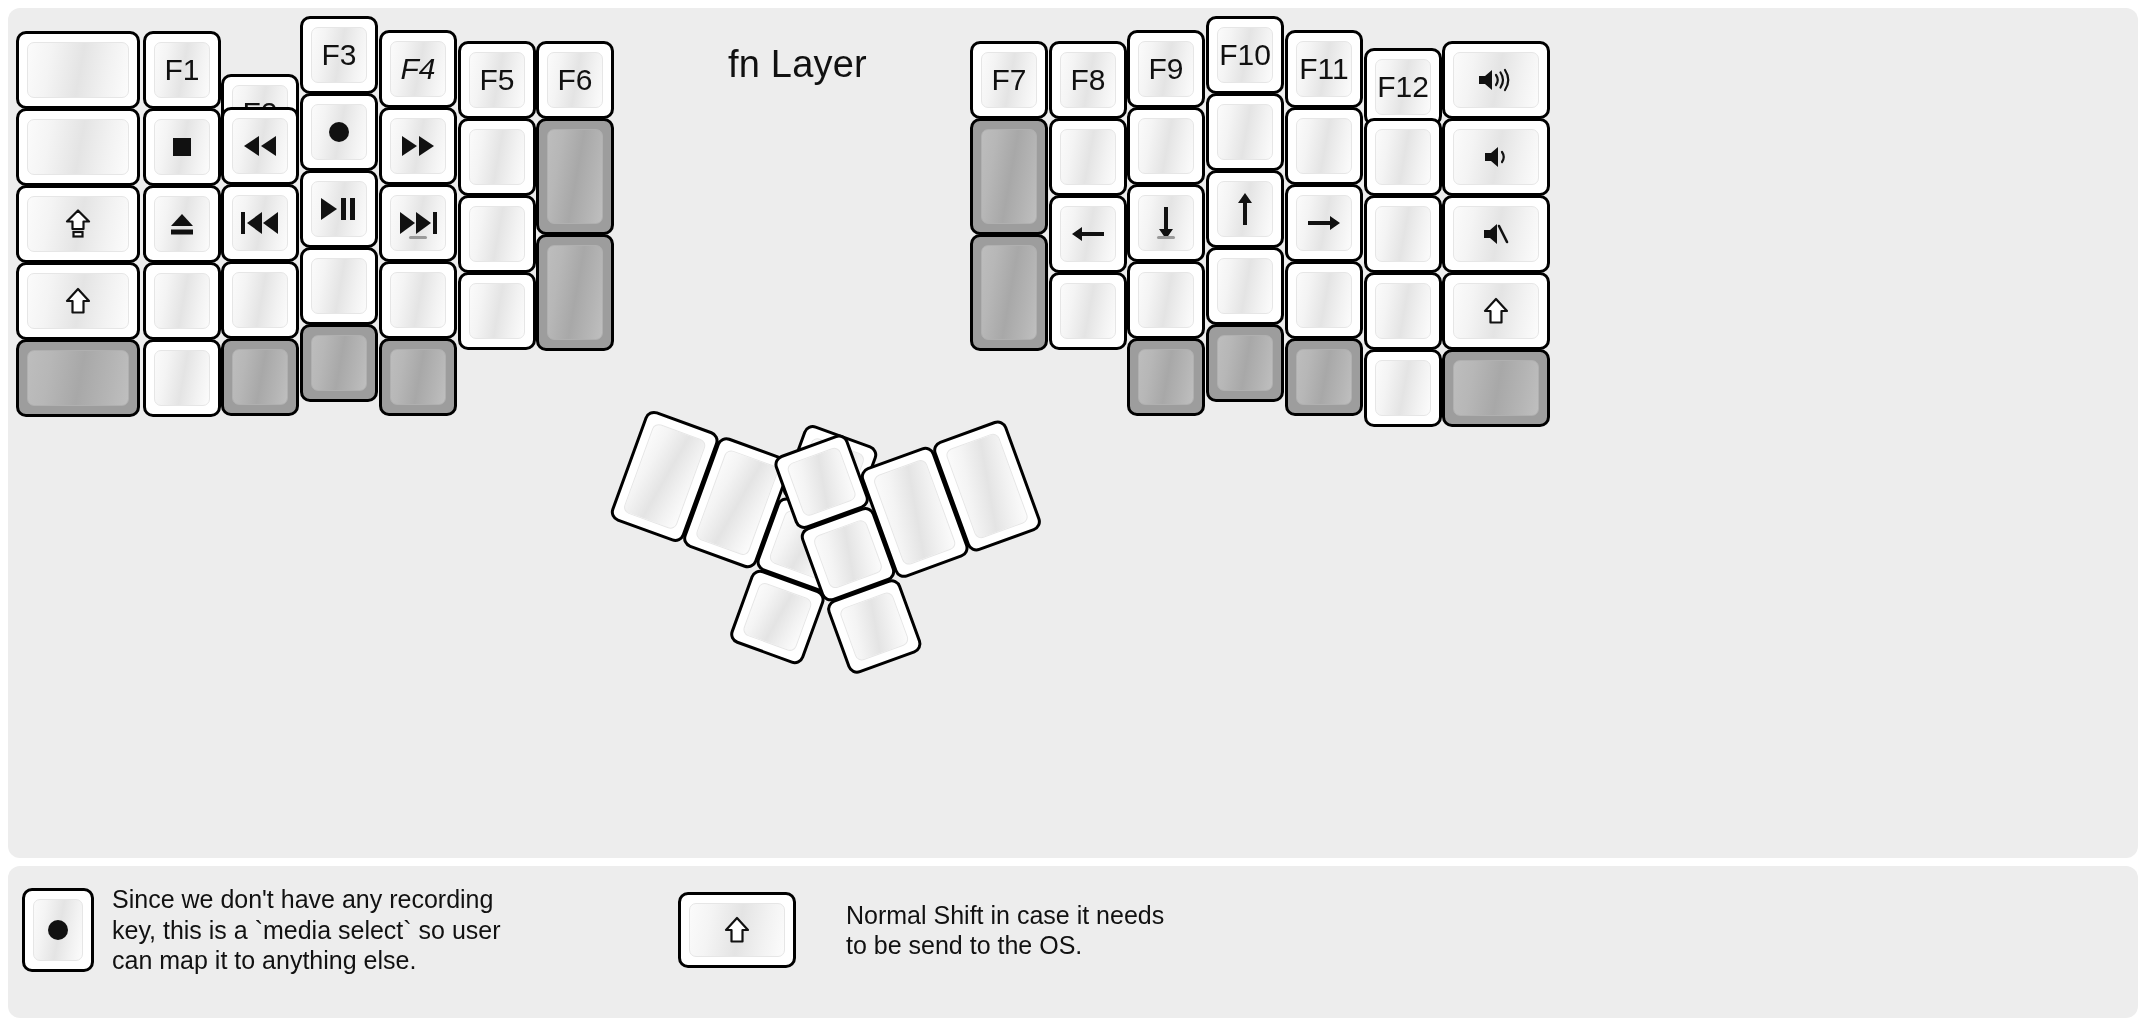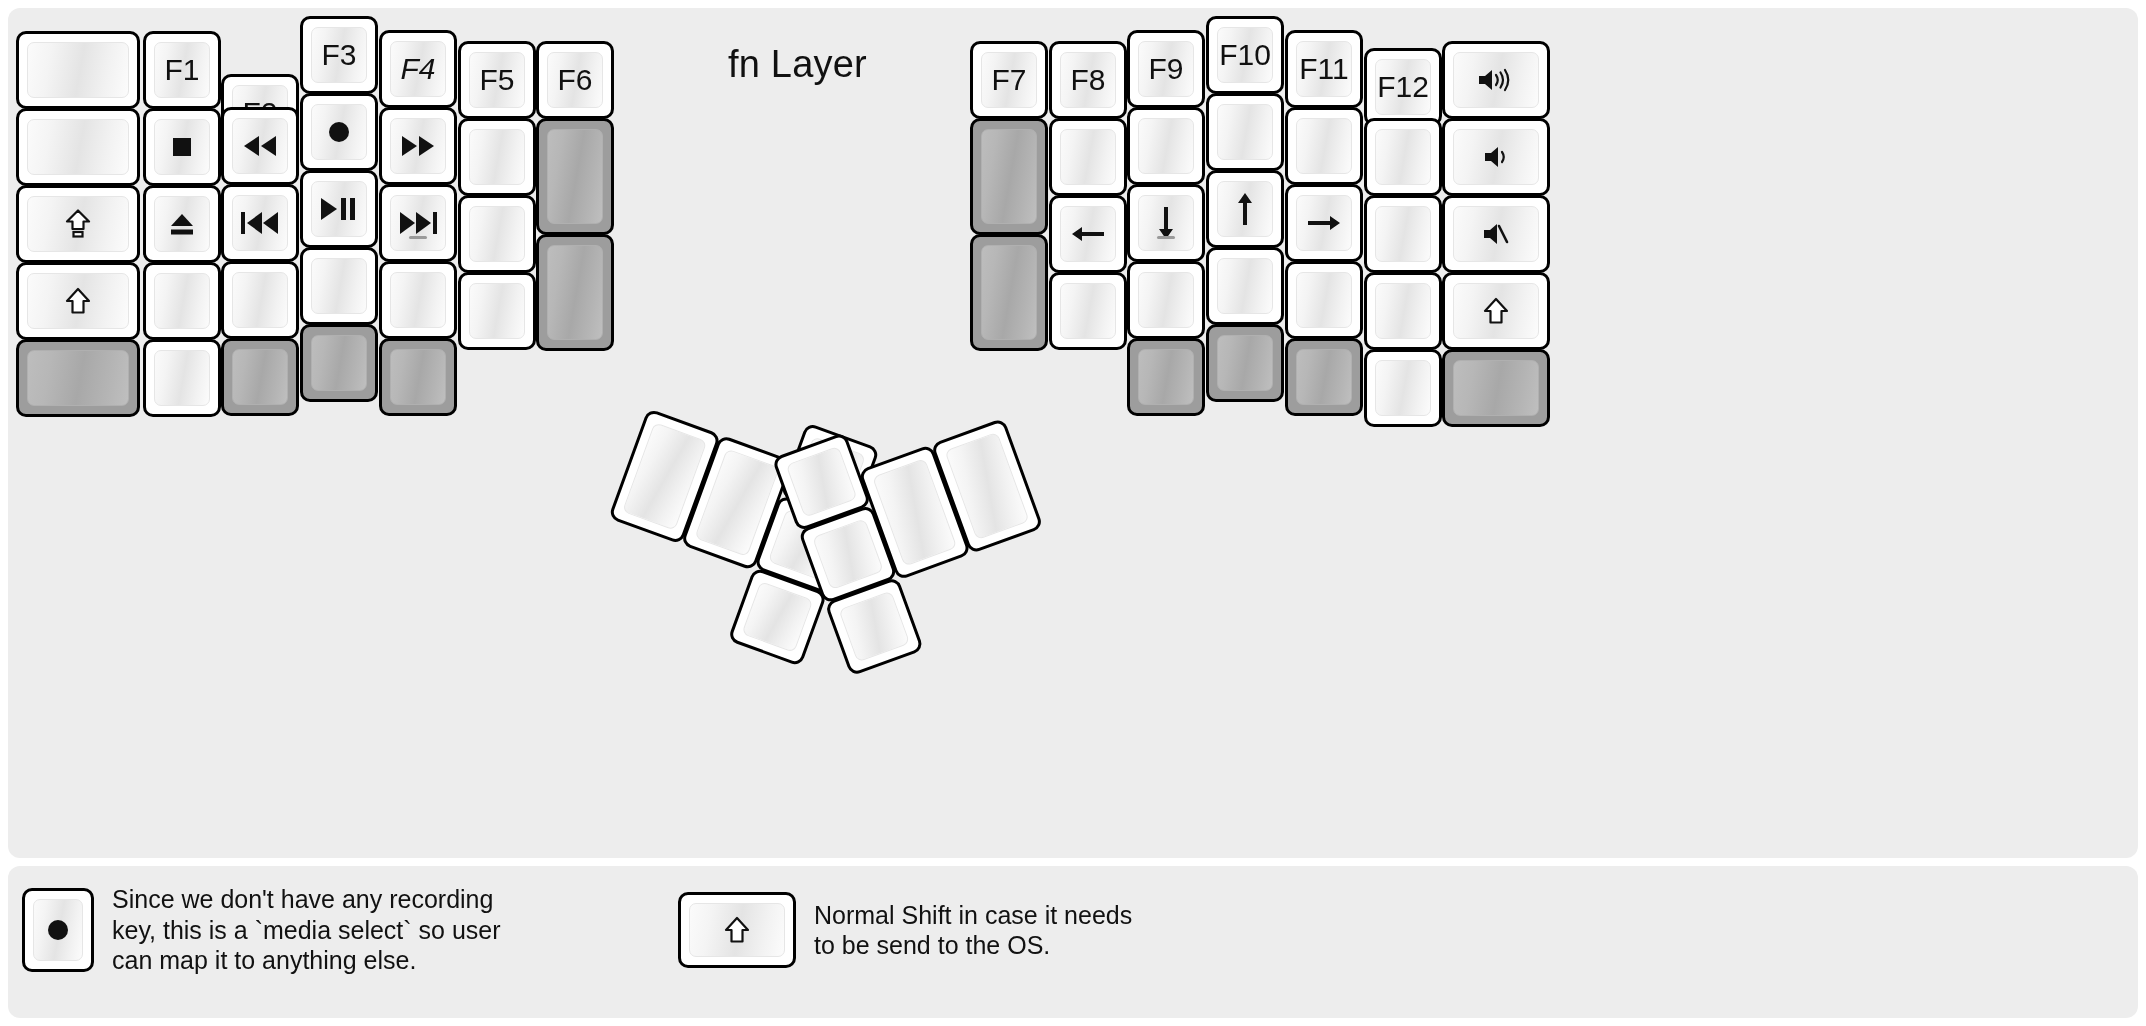--- a/index.html
+++ b/index.html
@@ -482,21 +482,21 @@
                   <circle cx="13" cy="13" r="10"></circle>
                 </svg>
               </span>
             </div>
           </div>
         </div>
       <div class="legend-txt">Since we don't have any recording
 key, this is a `media select` so user
 can map it to anything else.</div>
     </div>
-    <div class="legend-item" id="legend-1" style="left:670px;top:26px;">
+    <div class="legend-item" id="legend-1" style="left:670px;top:26px;gap:32px;">
       <div class="legend-key">
           <div class="key" style="position: relative; width: 118px; height: 76px;">
             <div class="cap">
               <span class="glyph">
                 <svg width="26" height="28" viewBox="0 0 26 28" fill="#111">
                   <path d="M13 2 L24 14 L18.5 14 L18.5 25.5 L7.5 25.5 L7.5 14 L2 14 Z" fill="#ffffff" stroke="#111" stroke-width="2.2" stroke-linejoin="round"></path>
                 </svg>
               </span>
             </div>
           </div>

